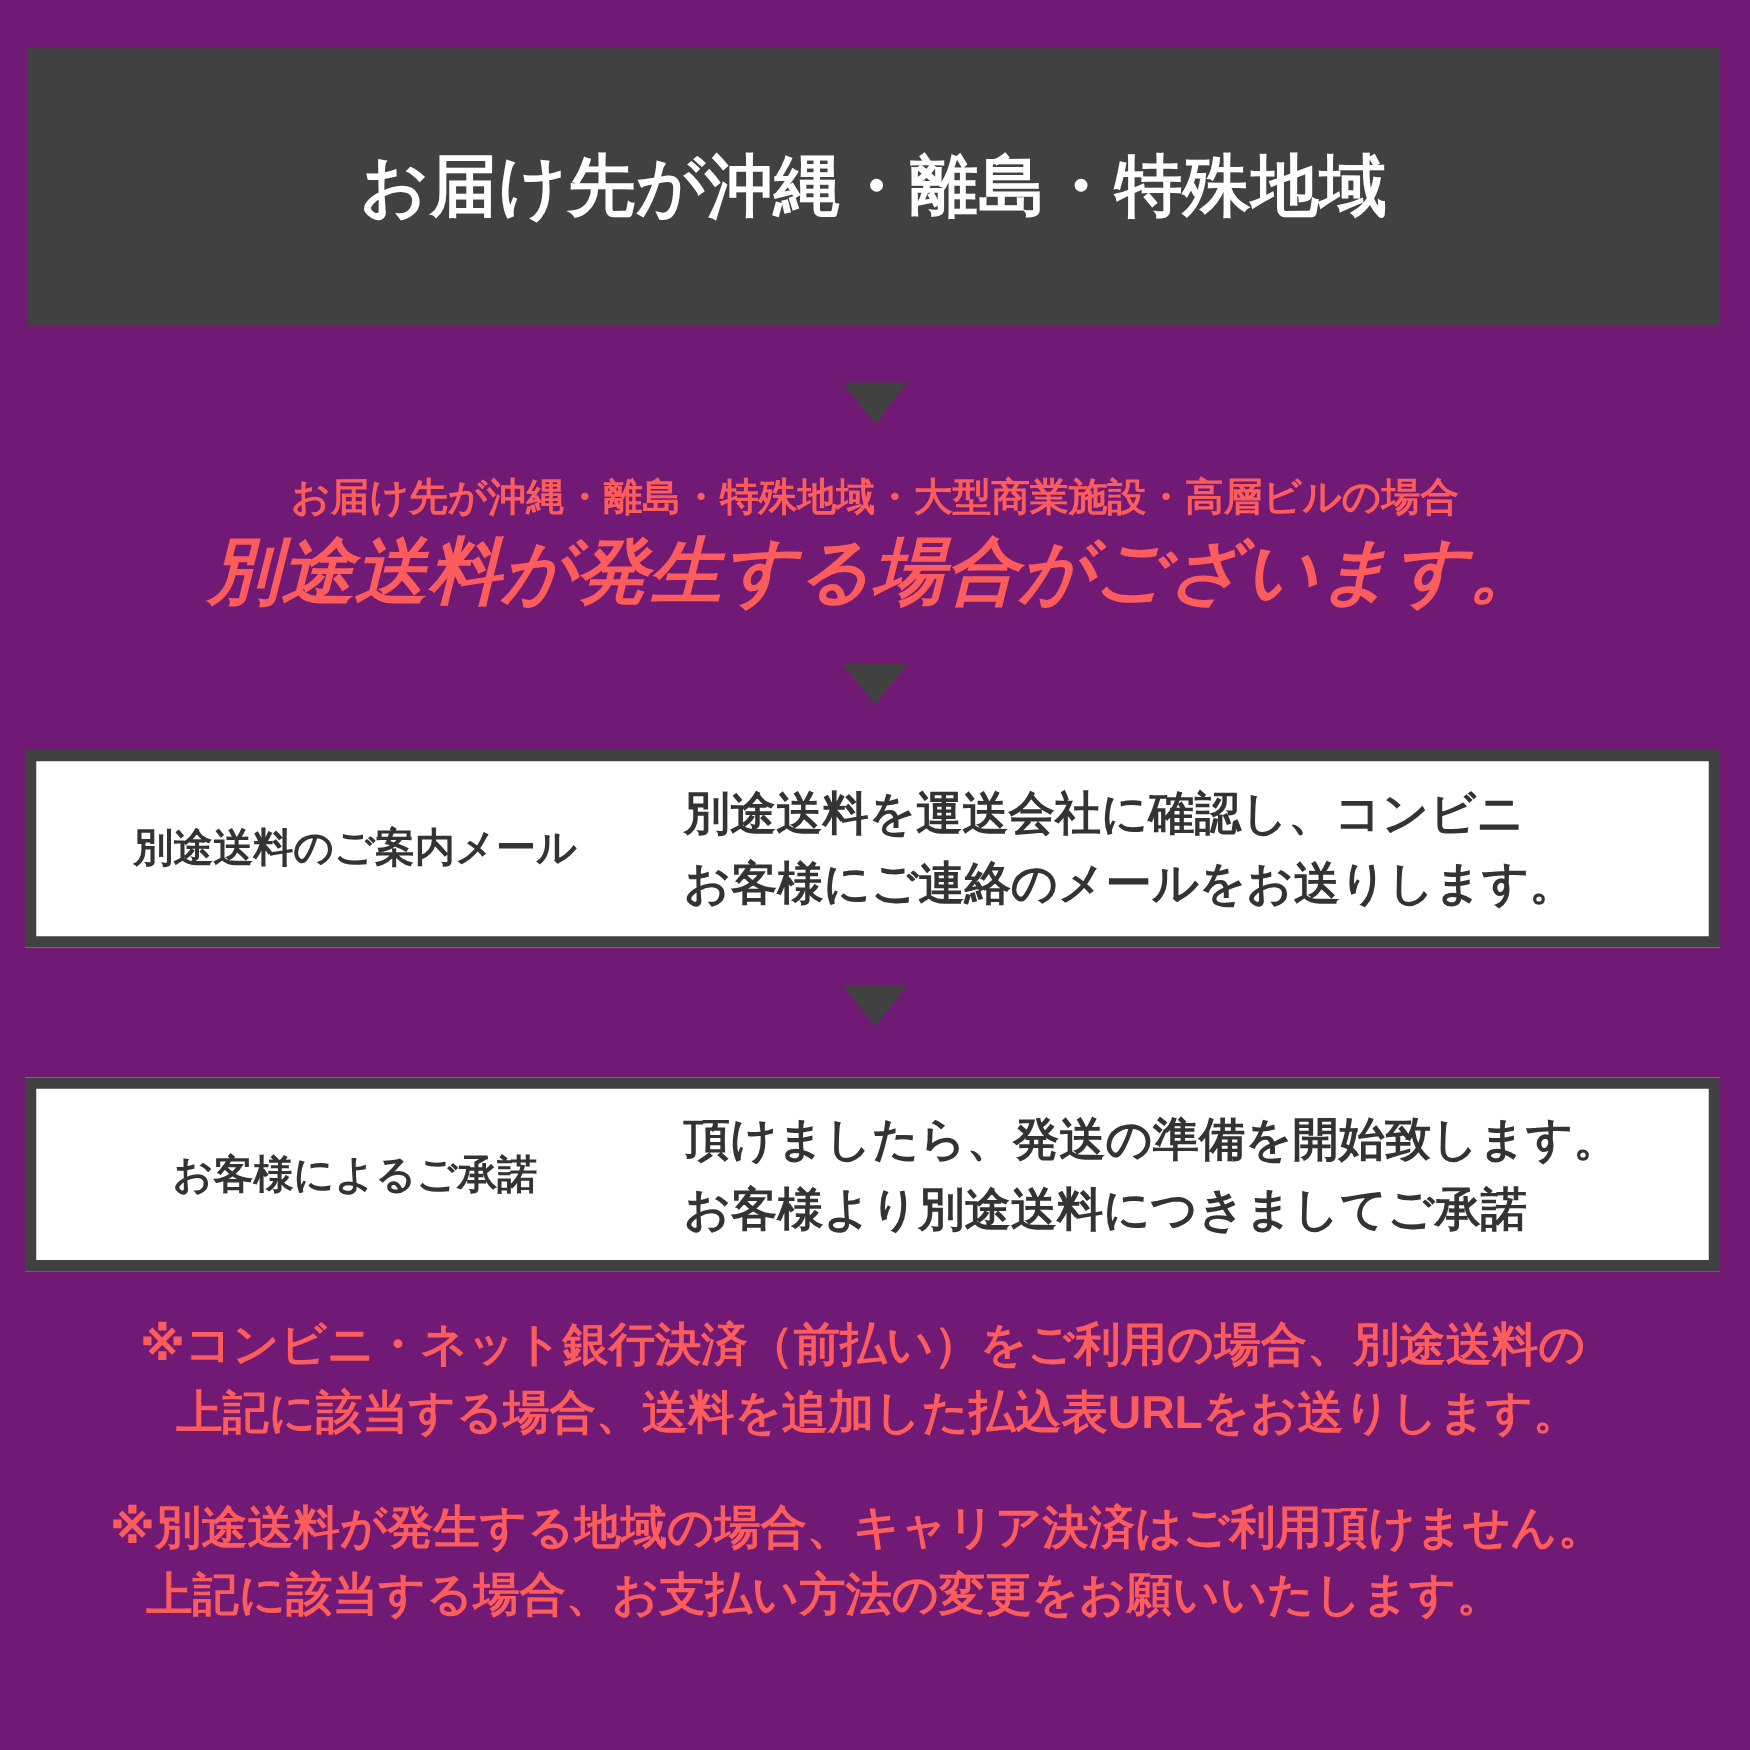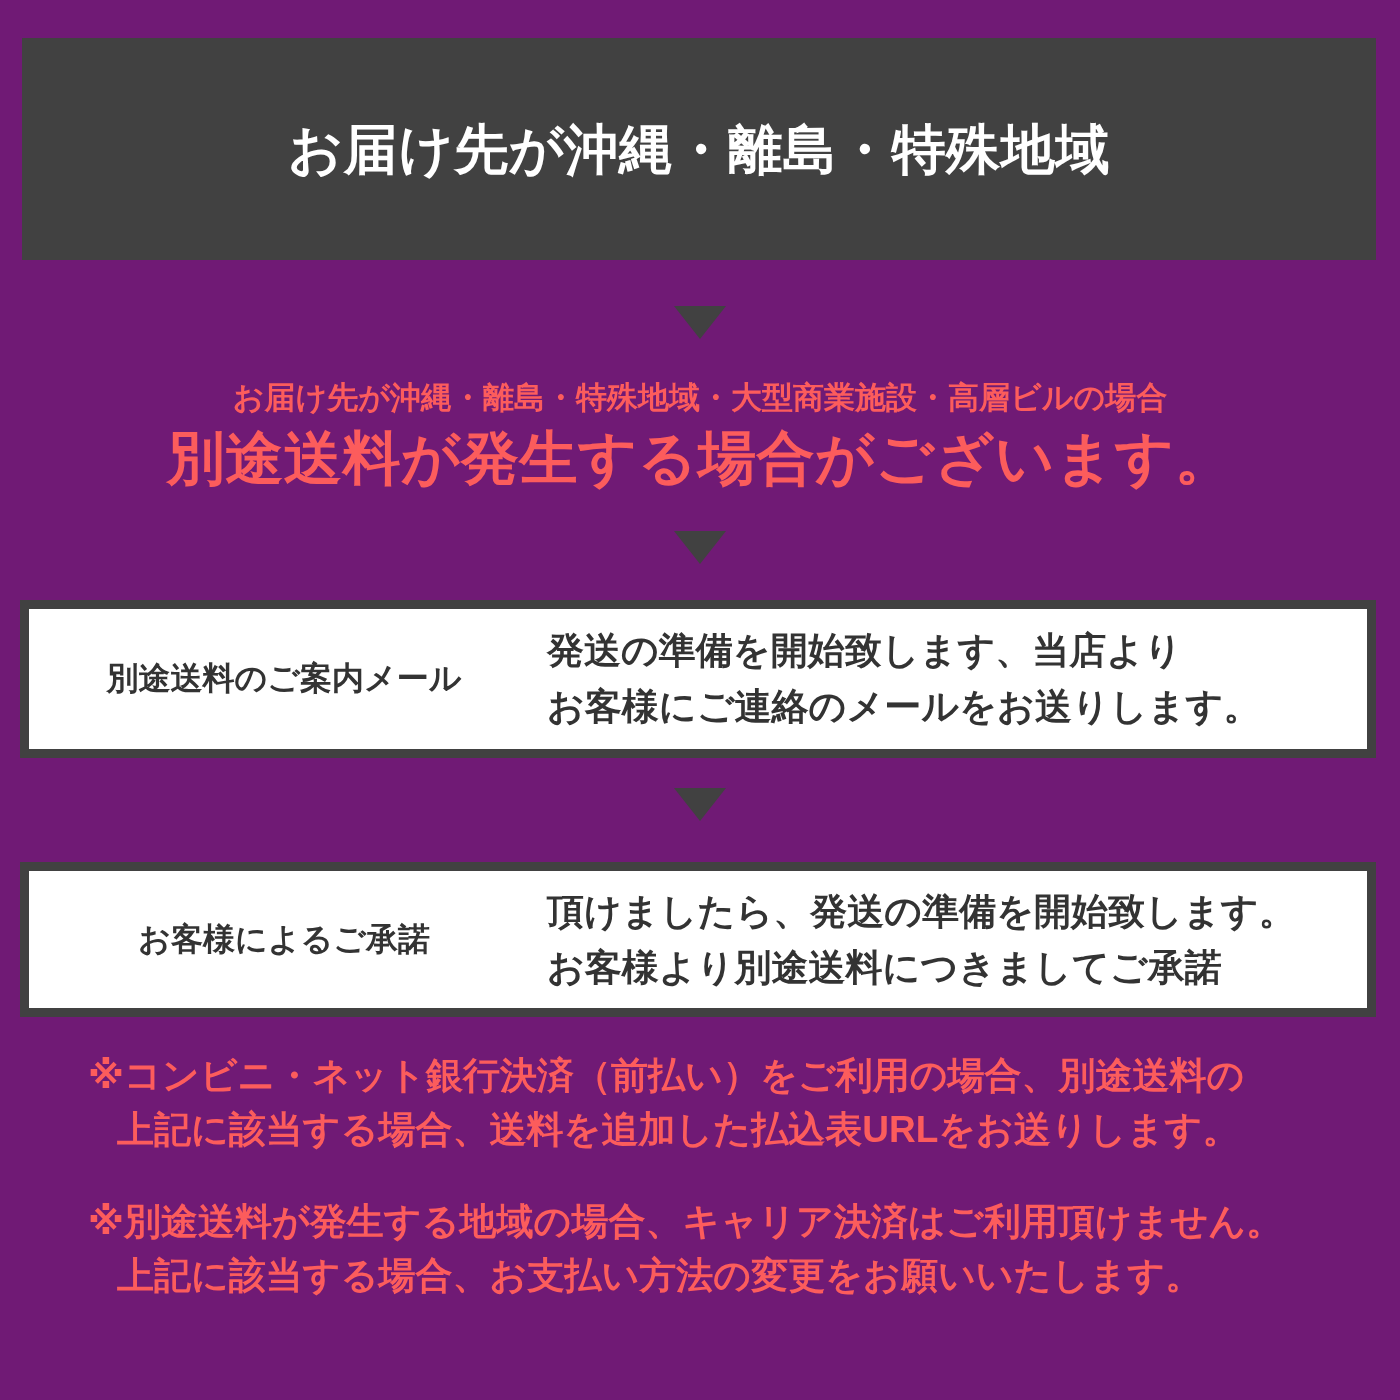--- a/index.html
+++ b/index.html
@@ -59,20 +59,21 @@
     margin-top: 34px;
     font-size: 31px;
     line-height: 50px;
     letter-spacing: 0;
   }
   .notice .notice-line2 {
     margin-top: 2px;
     font-size: 58px;
     line-height: 66px;
     letter-spacing: 0.01em;
+    font-style: italic;
   }
 
   
   .step-box {
     margin: 0 24px 0 20px;
     background: #ffffff;
     border: 9px solid #414141;
     display: flex;
     align-items: center;
   }
@@ -98,21 +99,21 @@
     line-height: 56px;
     color: #333333;
   }
 
   
   .footnote {
     color: #fc5c5c;
     font-size: 37px;
     line-height: 54px;
   }
-  .footnote-1 { margin-top: 32px; }
+  .footnote-1 { margin-top: 32px; padding-left: 24px; }
   .footnote-2 { margin-top: 38px; }
   .footnote .fn-line1 { padding-left: 88px; }
   .footnote .fn-line2 { padding-left: 117px; }
 </style>
 </head>
 <body>
 
 <div class="canvas">
 
   <div class="header-banner">
@@ -130,21 +131,21 @@
 
   <div class="arrow-row arrow-2">
     <span class="down-arrow"></span>
   </div>
 
   <div class="step-box step-box-1">
     <div class="step-label-cell">
       <span class="step-label">別途送料のご案内メール</span>
     </div>
     <div class="step-desc-cell">
-      <div class="step-desc-line">発送の準備を開始致します、当店より</div>
+      <div class="step-desc-line">別途送料を運送会社に確認し、コンビニ</div>
       <div class="step-desc-line">お客様にご連絡のメールをお送りします。</div>
     </div>
   </div>
 
   <div class="arrow-row arrow-3">
     <span class="down-arrow"></span>
   </div>
 
   <div class="step-box step-box-2">
     <div class="step-label-cell">

